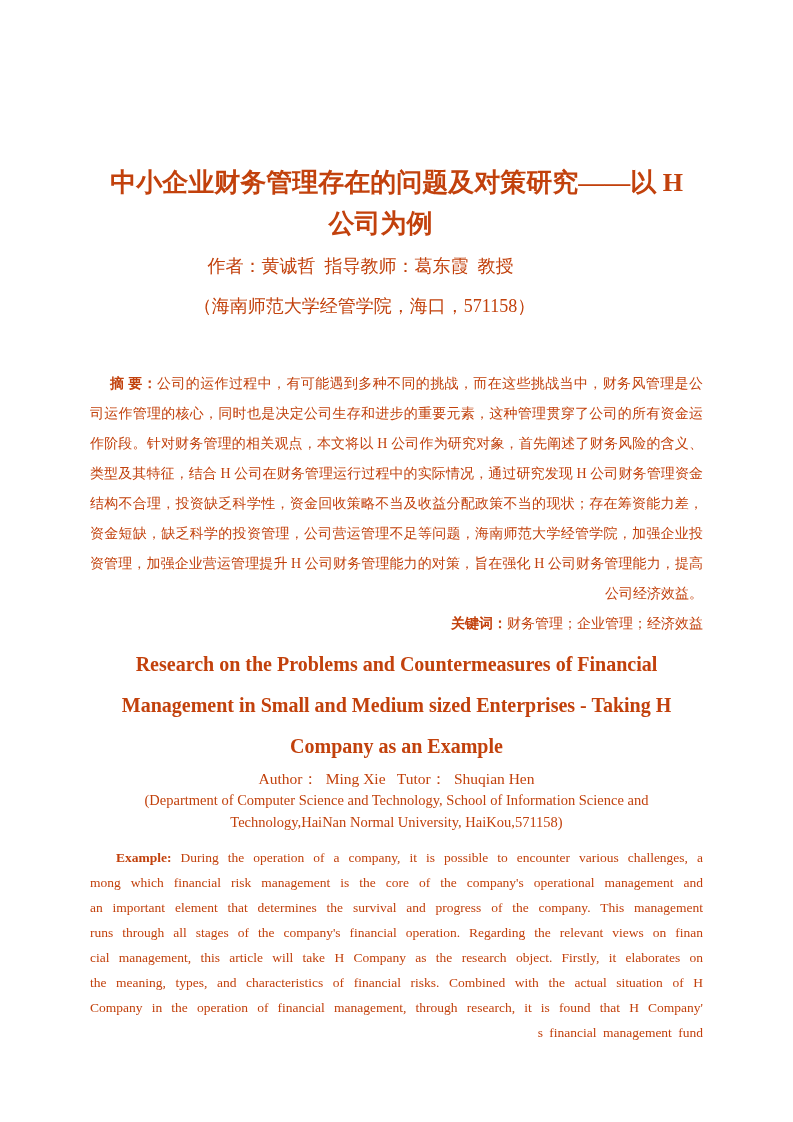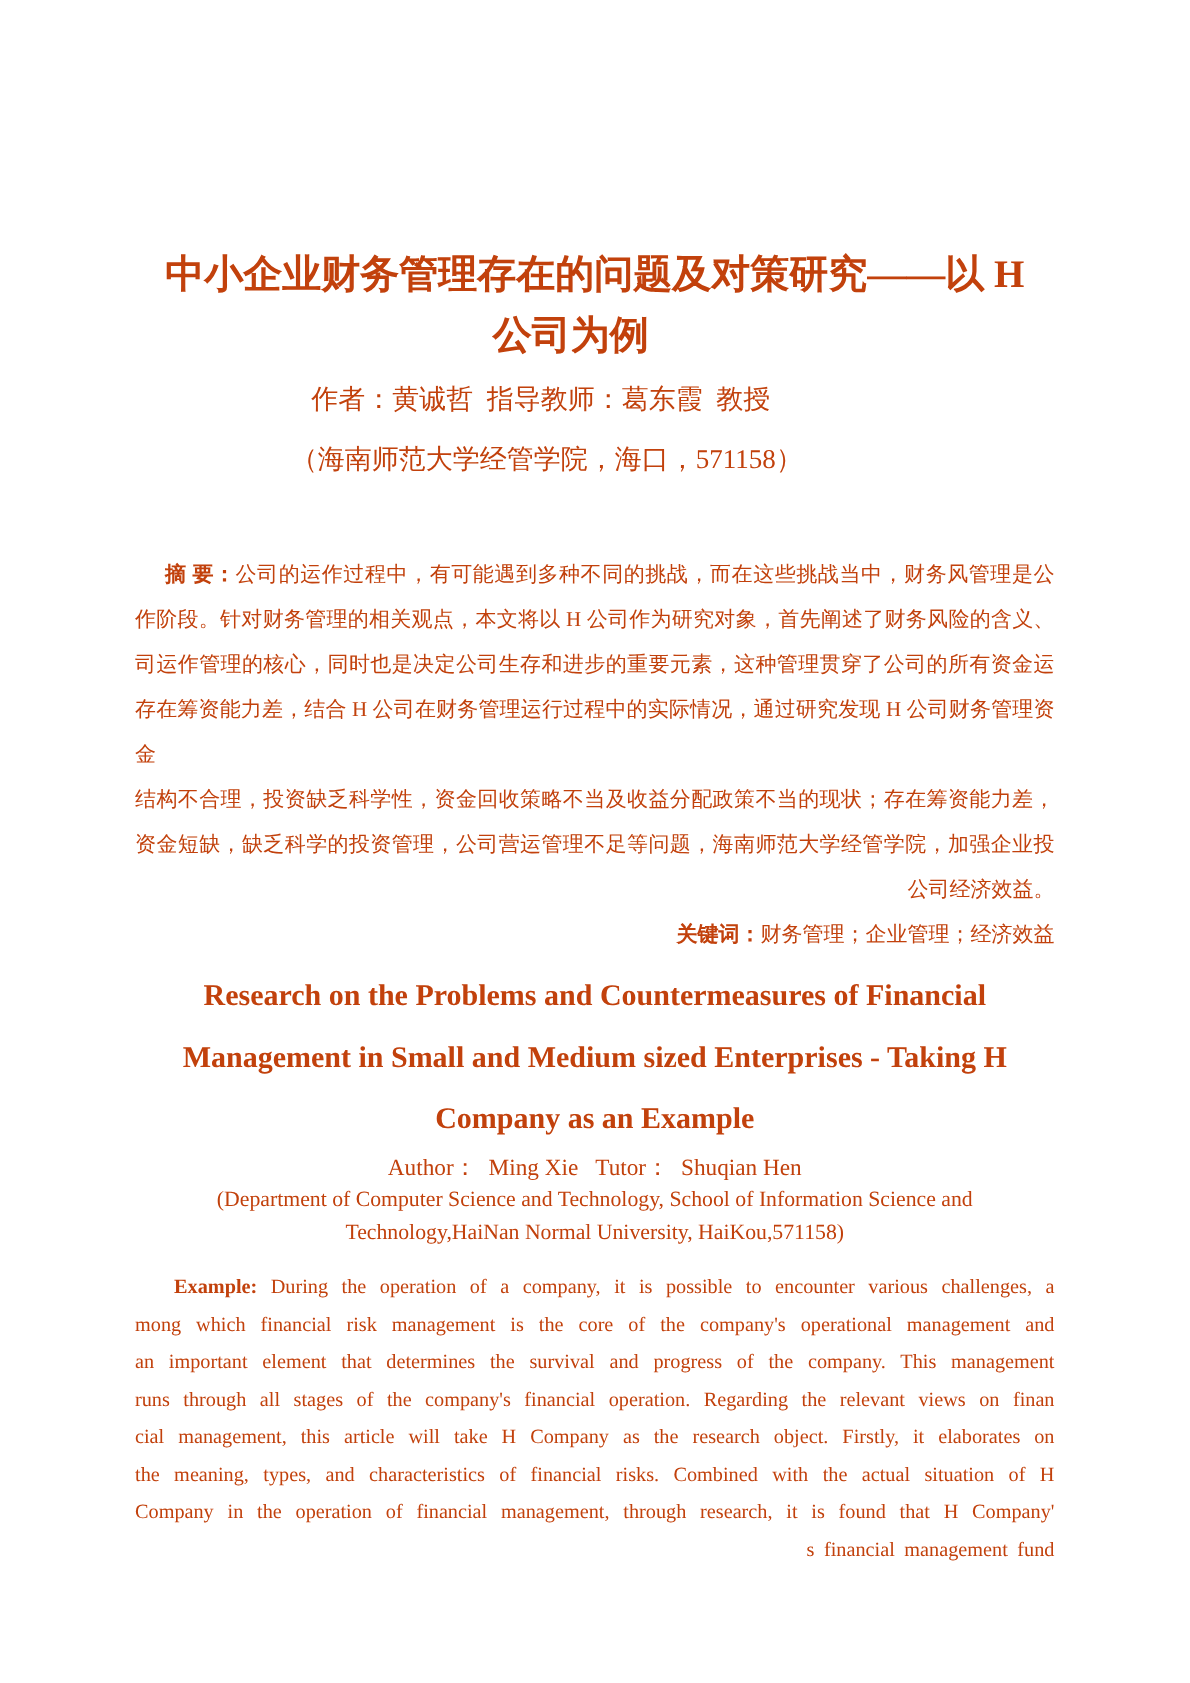--- a/index.html
+++ b/index.html
@@ -60,25 +60,26 @@
     <div class="cn-title-l2">公司为例</div>
   </div>
 
   <div class="sec cn-author">作者：黄诚哲  指导教师：葛东霞  教授</div>
 
   <div class="sec cn-affil">（海南师范大学经管学院，海口，571158）</div>
 
   <div class="sec cn-abstract">
     <div class="jline indent"><b>摘 要：</b><span>公司的运作过程中，有可能遇到多种不同的挑战，而在这些挑战当中，财务风管理是公</span></div>
     <div>
+        <div class="jline">司运作管理的核心，同时也是决定公司生存和进步的重要元素，这种管理贯穿了公司的所有资金运</div>
         <div class="jline">作阶段。针对财务管理的相关观点，本文将以 H 公司作为研究对象，首先阐述了财务风险的含义、</div>
-        <div class="jline">司运作管理的核心，同时也是决定公司生存和进步的重要元素，这种管理贯穿了公司的所有资金运</div>
-        <div class="jline">存在筹资能力差，结合 H 公司在财务管理运行过程中的实际情况，通过研究发现 H 公司财务管理资金</div>
+        <div class="jline">类型及其特征，结合 H 公司在财务管理运行过程中的实际情况，通过研究发现 H 公司财务管理资金</div>
         <div class="jline">结构不合理，投资缺乏科学性，资金回收策略不当及收益分配政策不当的现状；存在筹资能力差，</div>
         <div class="jline">资金短缺，缺乏科学的投资管理，公司营运管理不足等问题，海南师范大学经管学院，加强企业投</div>
+        <div class="jline">资管理，加强企业营运管理提升 H 公司财务管理能力的对策，旨在强化 H 公司财务管理能力，提高</div>
       </div>
     <div class="pline">公司经济效益。</div>
     <div class="pline indent"><b>关键词：</b><span>财务管理；企业管理；经济效益</span></div>
   </div>
 
   <div class="sec en-title">
       <div class="t-line">Research on the Problems and Countermeasures of Financial</div>
       <div class="t-line">Management in Small and Medium sized Enterprises - Taking H</div>
       <div class="t-line">Company as an Example</div>
     </div>

